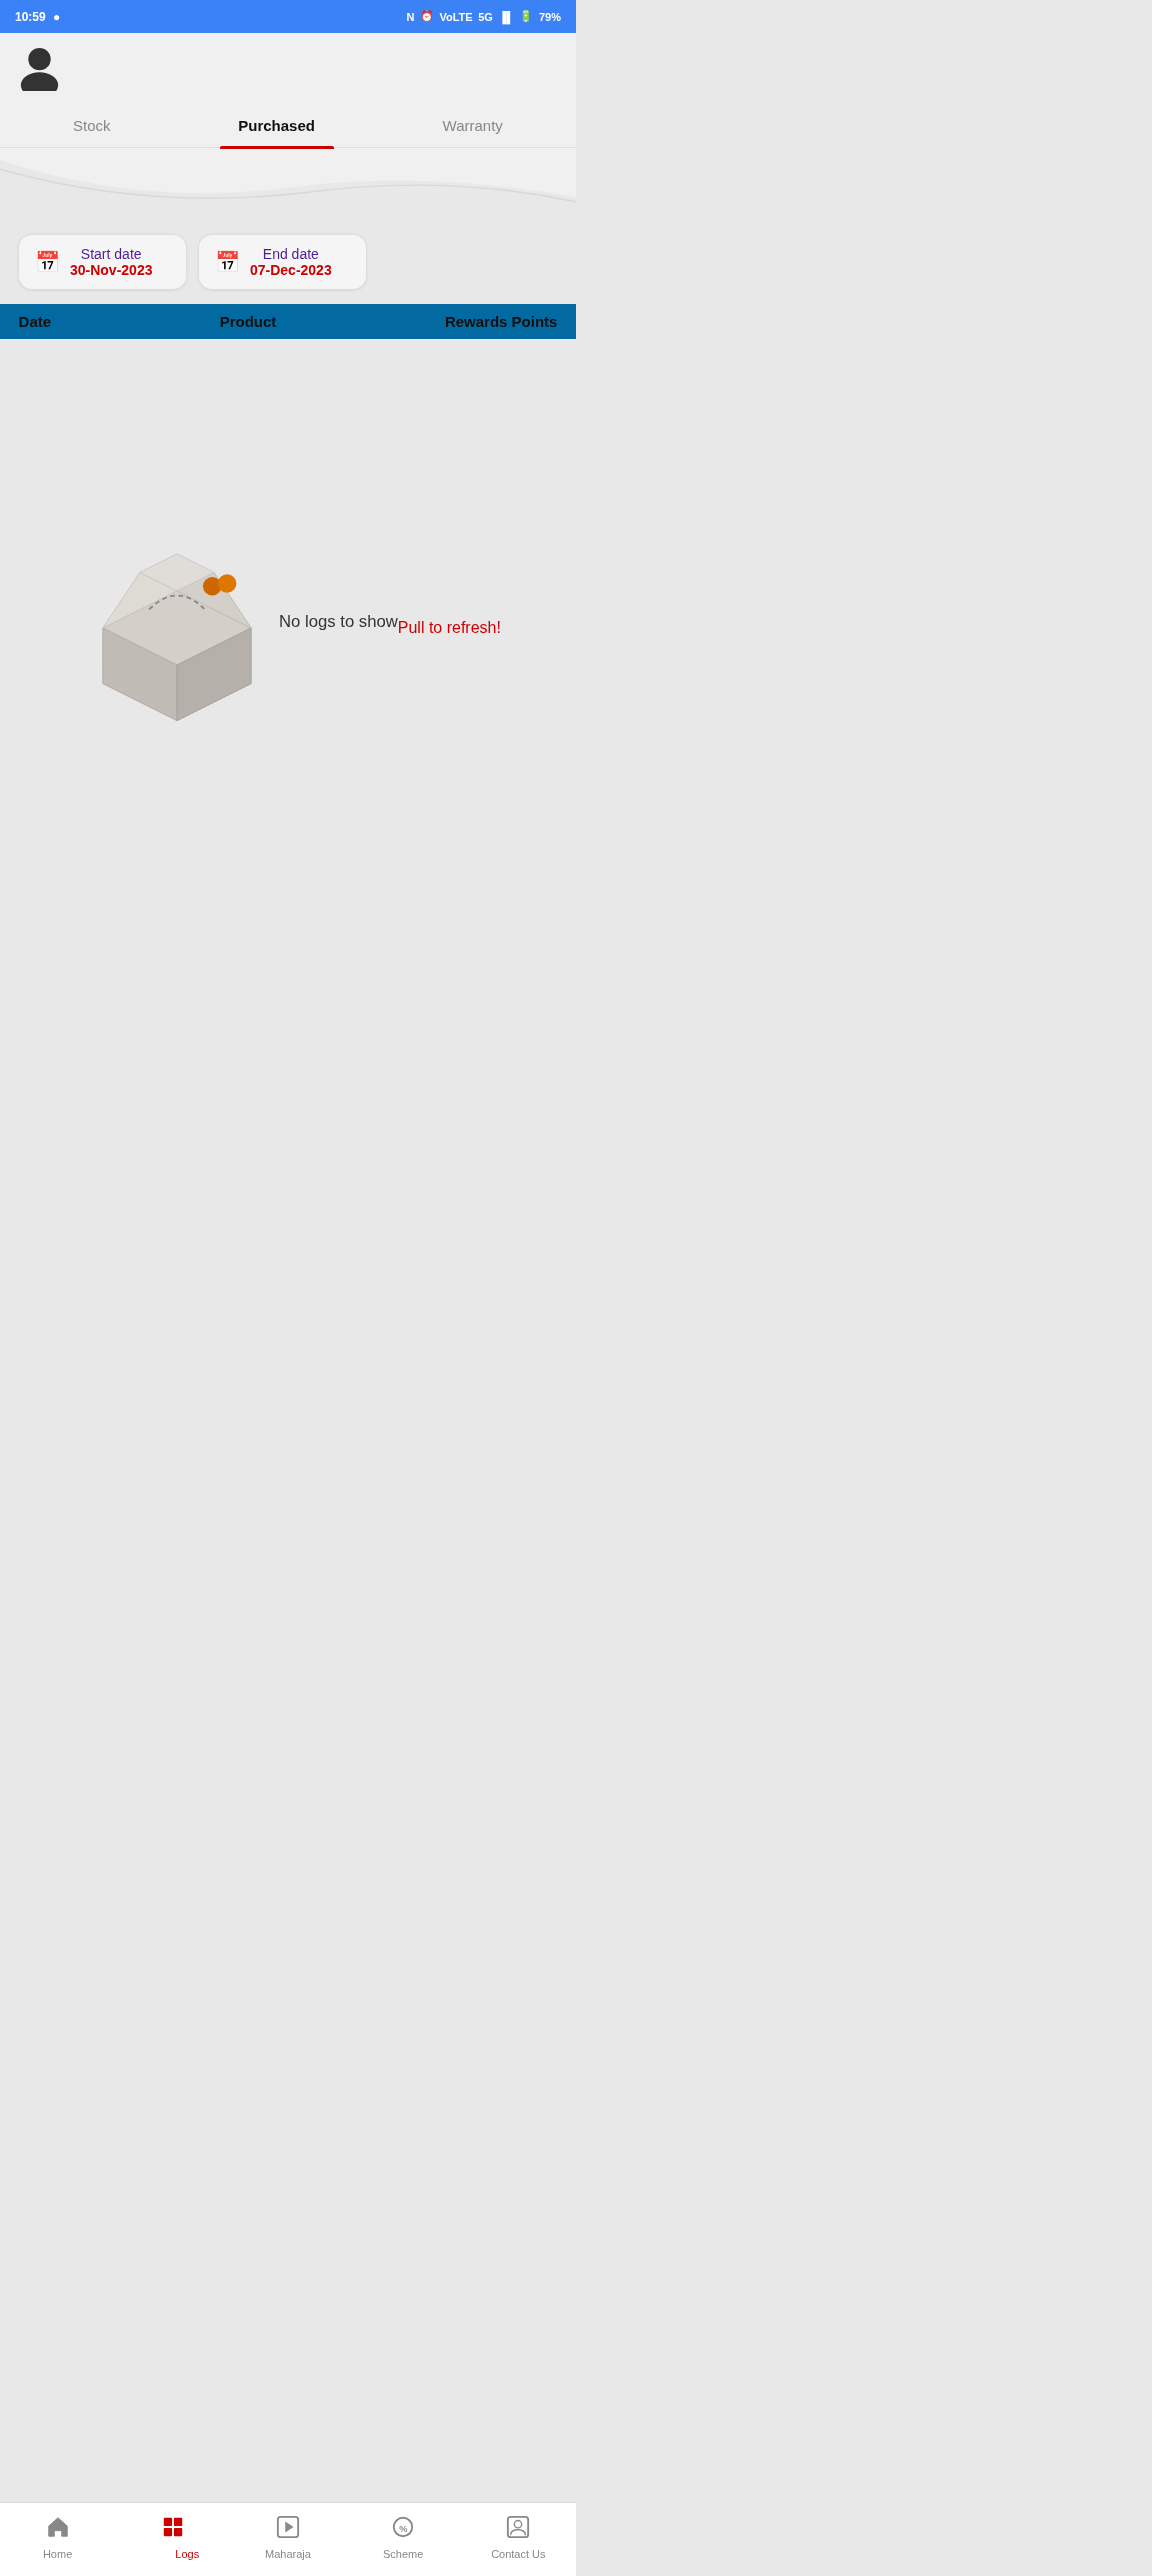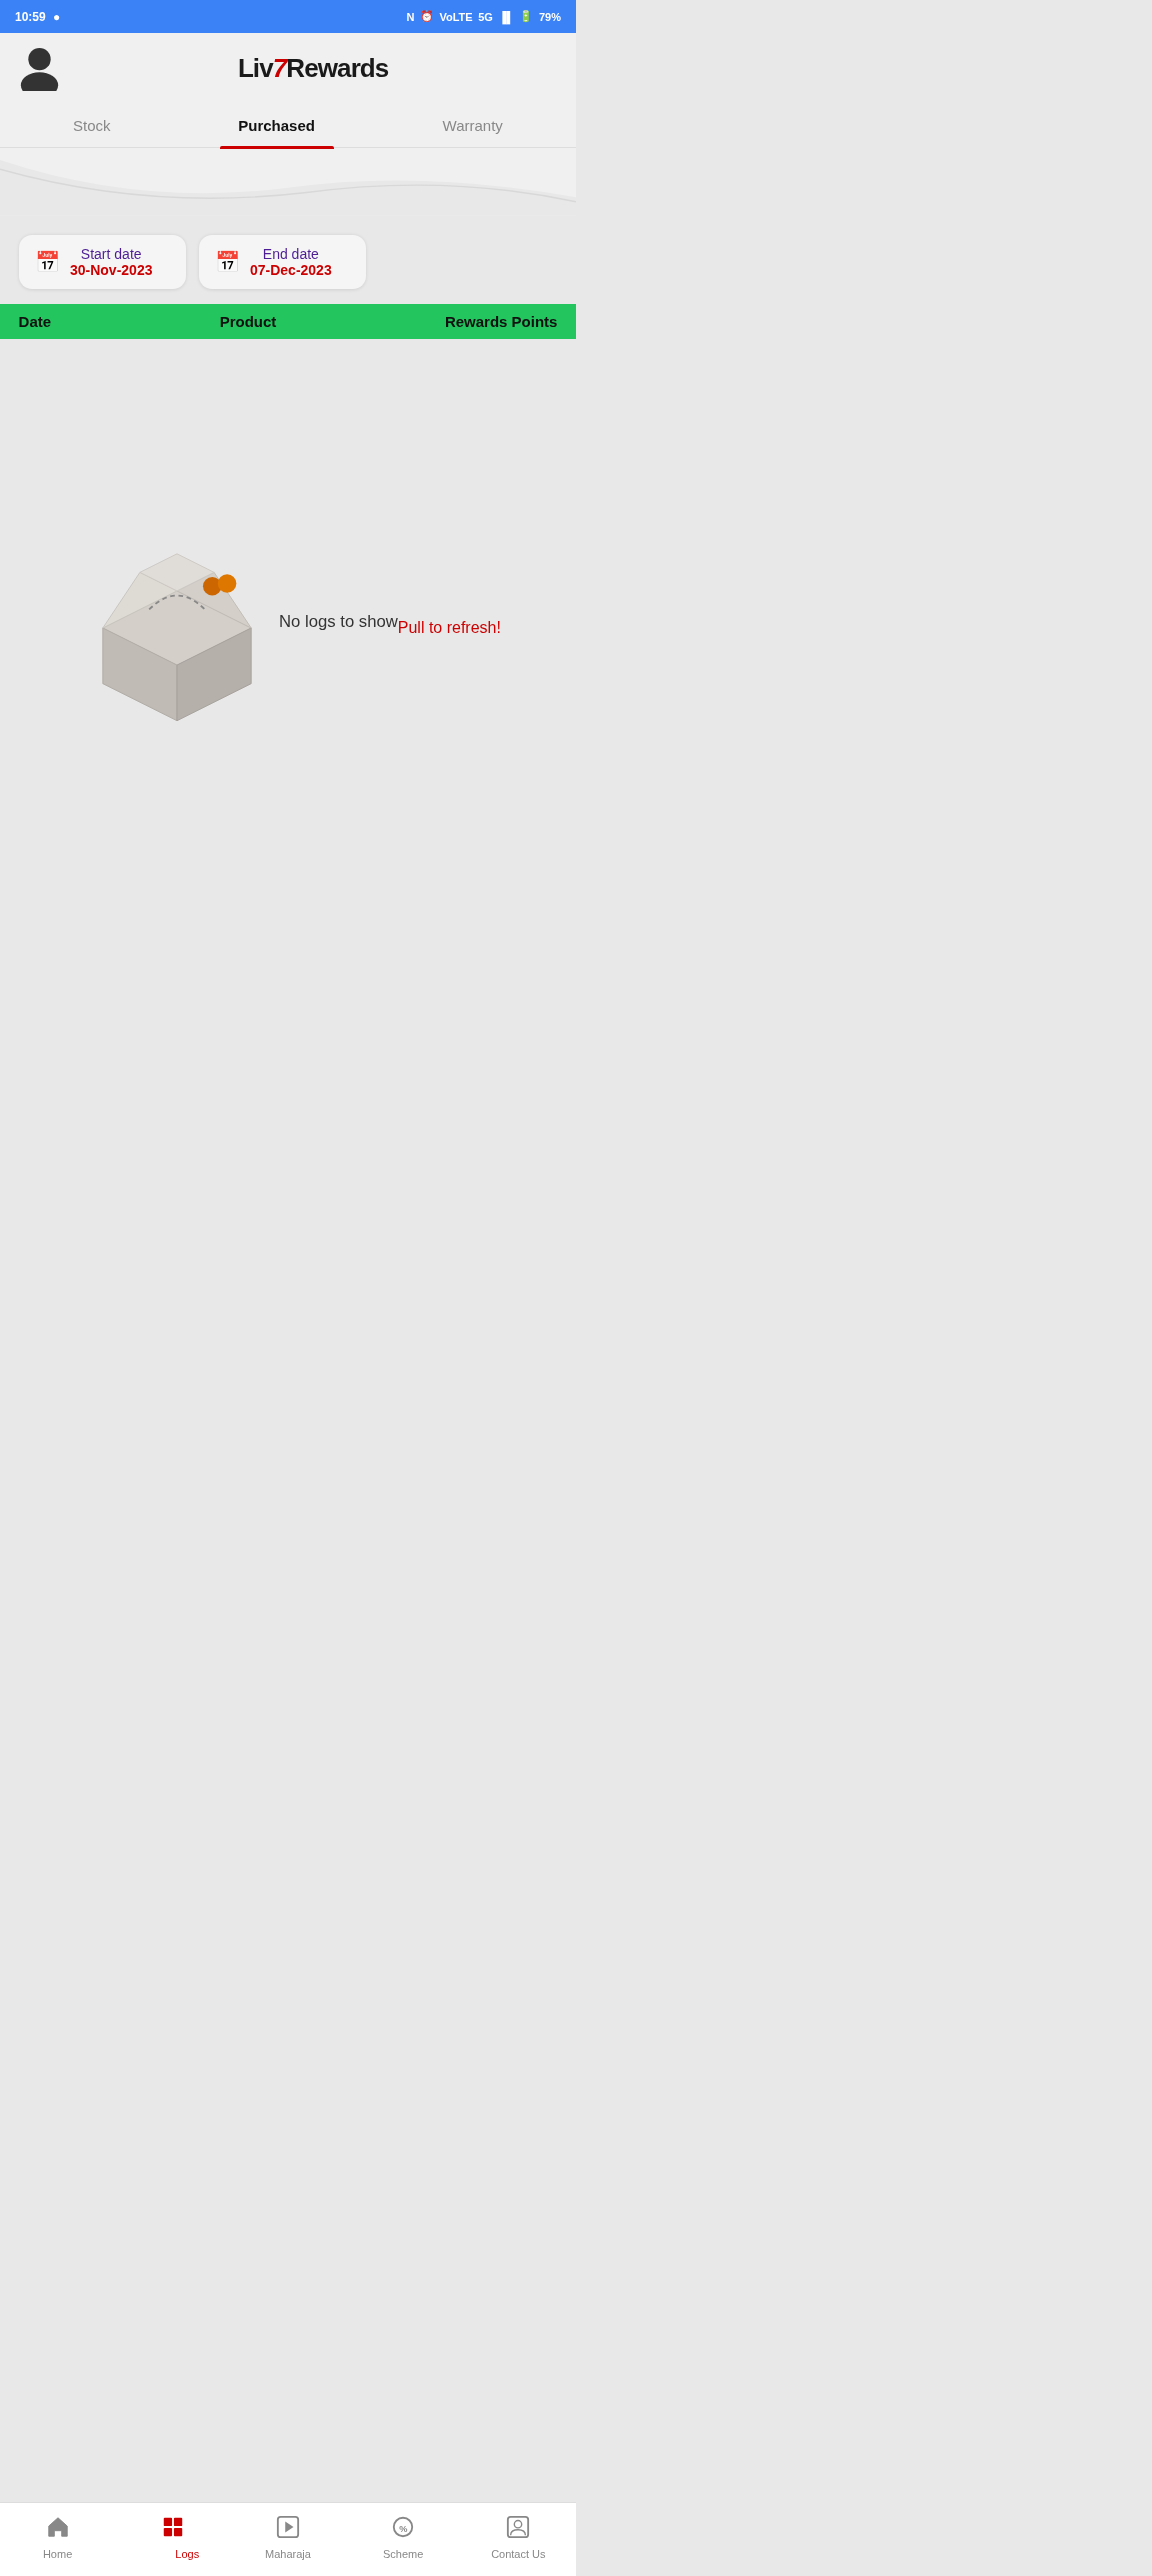--- a/index.html
+++ b/index.html
@@ -141,21 +141,21 @@
       font-size: 14px;
       color: #cc0000;
       font-weight: 600;
     }
 
     
     .table-header {
       display: flex;
       justify-content: space-between;
       padding: 9.3px 18.6px;
-      background: #22c55e;
+      background: #0369a1;
     }
     .col-header {
       font-size: 15px;
       font-weight: 700;
       color: #111;
     }
 
     
     .empty-state {
       display: flex;
@@ -236,25 +236,20 @@
     <span>79%</span>
   </div>
 </div>
 
 <div class="header">
   <div class="avatar-icon">
     <svg width="41" height="45" viewBox="0 0 44 48">
       <circle cx="22" cy="14" r="12" fill="#333"></circle>
       <ellipse cx="22" cy="42" rx="20" ry="14" fill="#333"></ellipse>
     </svg>
-  </div>
-  <div class="logo-container">
-    <div class="logo-text">
-      Liv<span>7</span>Rewards
-    </div>
   </div>
 </div>
 
 <div class="tabs-wrapper">
   <div class="tabs">
     <div class="tab">
       <span>Stock</span>
     </div>
     <div class="tab active">
       <span>Purchased</span>

